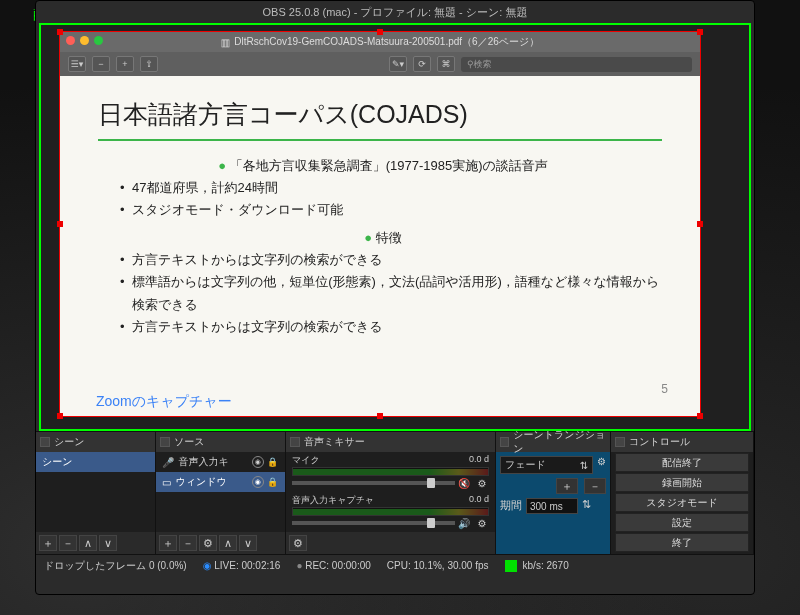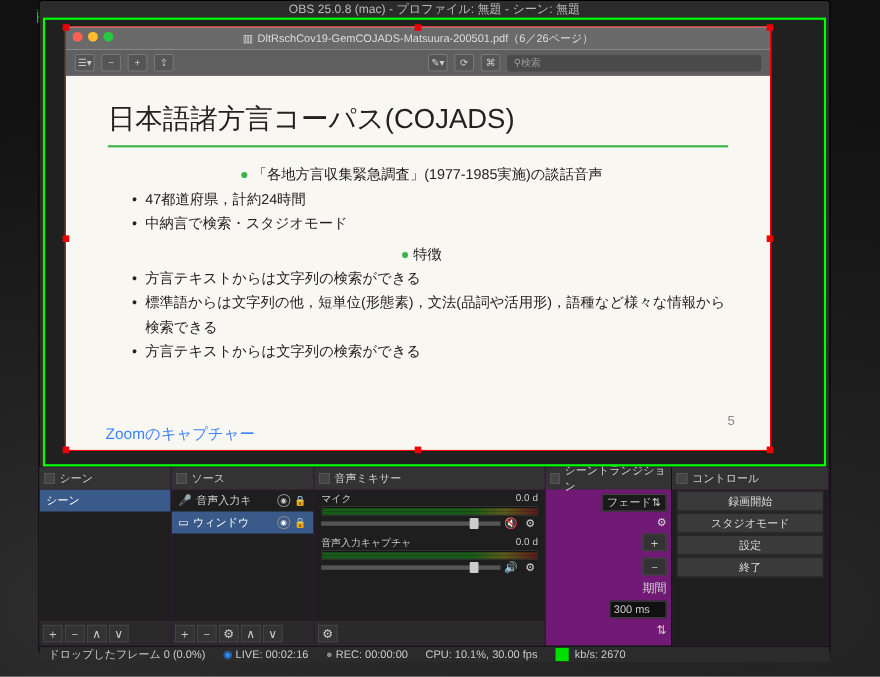--- a/index.html
+++ b/index.html
@@ -35,21 +35,21 @@
   .tb-search { flex:1; height:15px; background:#4a4a4a; border-radius:3px; padding:0 6px; color:#999; font-size:9px; display:flex; align-items:center;}
   .slide { padding:22px 38px; color:#222; }
   .slide h1 { font-size:25px; font-weight:500; border-bottom:2px solid #3cb54a; padding-bottom:8px; margin-bottom:14px;}
   .slide ul { list-style:none; padding-left:6px; font-size:13px; line-height:1.7;}
   .slide ul li.main::before { content:"● "; color:#3cb54a; }
   .slide ul li.main { font-weight:500; margin-top:6px;text-align:center;}
   .slide ul li.sub { padding-left:28px; position:relative;}
   .slide ul li.sub::before { content:"•"; position:absolute; left:16px;}
   .slide .pagenum { position:absolute; right:32px; bottom:20px; color:#888; font-size:12px;}
   .zoom-caption { position:absolute; left:55px; bottom:18px; color:#3b82f6; font-size:14px;}
-  .panels { flex:0 0 120px; display:flex; background:#701a75; border-top:1px solid #111; }
+  .panels { flex:0 0 120px; display:flex; background:#0c4a6e; border-top:1px solid #111; }
   .panel { display:flex; flex-direction:column; border-right:1px solid #111;}
   .panel-header { height:20px; background:#333; display:flex; align-items:center; padding:0 4px; font-size:10px; gap:4px;}
   .panel-header .grip { width:10px; height:10px; background:#444; border:1px solid #555;}
   .panel-body { flex:1; background:#1e1e1e; overflow:hidden;}
   .panel-footer { height:22px; background:#2a2a2a; display:flex; align-items:center; gap:2px; padding:0 3px;}
   .ftr-btn { width:18px;height:16px; background:#333; border:1px solid #444; display:flex;align-items:center;justify-content:center;font-size:11px;color:#ccc;}
   .scenes { width:120px;}
   .sources { width:130px;}
   .mixer { width:210px;}
   .transitions { width:115px;}
@@ -61,21 +61,21 @@
   .mixer-channel { padding:2px 6px; }
   .mixer-channel .row1 { display:flex; justify-content:space-between; font-size:9px; color:#ccc;}
   .meter-row { display:flex; align-items:center; gap:3px;}
   .meters { flex:1; height:9px;background:#111; position:relative; border:1px solid #333;}
   .meters .seg { height:3px; margin:0.5px 0; display:flex;}
   .meters .bar { height:100%; background:linear-gradient(to right,#1a5a1a 0%,#1a5a1a 70%,#5a5a1a 85%,#5a1a1a 100%);}
   .slider { flex:1; height:4px; background:#555; position:relative; margin:3px 0;}
   .slider .knob { position:absolute; right:12%; top:-3px; width:8px;height:10px;background:#ccc;border-radius:1px;}
   .mute-ico { width:14px;height:14px;display:flex;align-items:center;justify-content:center;font-size:10px;}
   .trans-body { padding:4px;}
-  .trans-row { display:flex; align-items:flex-end; gap:4px; margin-bottom:4px;flex-direction:column;}
+  .trans-row { display:flex; align-items:flex-start; gap:4px; margin-bottom:4px;}
   .select { flex:1; height:18px; background:#1a1a1a;border:1px solid #444;padding:0 4px;font-size:10px;color:#ccc;display:flex;align-items:center;justify-content:space-between;}
   .gear { font-size:10px;}
   .input-sm { width:52px;height:16px;background:#111;border:1px solid #444;color:#ccc;font-size:10px;padding:0 3px;}
   .ctrl-btn { height:19px; margin:1px 4px; background:#3a3a3a;border:1px solid #222;display:flex;align-items:center;justify-content:center;font-size:10px;color:#ddd;}
   .statusbar { height:22px; background:#2b2b2b; border-top:1px solid #111;display:flex;align-items:center;padding:0 8px;font-size:10px;gap:16px;color:#ccc;}
   .statusbar .square { width:12px;height:12px;background:#00e000;}
   .live-dot{color:#2a8cff;}
   .rec-dot{color:#888;}
 </style>
 </head>
@@ -118,21 +118,21 @@
         <div class="tb-btn">✎▾</div>
         <div class="tb-btn">⟳</div>
         <div class="tb-btn">⌘</div>
         <div class="tb-search">⚲ <span>検索</span></div>
       </div>
       <div class="slide">
         <h1>日本語諸方言コーパス(COJADS)</h1>
         <ul>
           <li class="main">「各地方言収集緊急調査」(1977-1985実施)の談話音声</li>
           <li class="sub">47都道府県，計約24時間</li>
-          <li class="sub">中納言で検索・スタジオモード</li>
+          <li class="sub">スタジオモード・ダウンロード可能</li>
           <li class="main">特徴</li>
           <li class="sub">方言テキストからは文字列の検索ができる</li>
           <li class="sub">標準語からは文字列の他，短単位(形態素)，文法(品詞や活用形)，語種など様々な情報から検索できる</li>
           <li class="sub">方言テキストからは文字列の検索ができる</li>
         </ul>
         <div class="pagenum">5</div>
       </div>
     </div>
     <div class="zoom-caption">Zoomのキャプチャー</div>
   </div>
@@ -264,20 +264,21 @@
         </div>
       </div>
     </div>
 
     <div class="panel controls">
       <div class="panel-header">
           <span class="grip"></span>
           <span>コントロール</span>
         </div>
       <div class="panel-body">
+        <div class="ctrl-btn">配信終了</div>
         <div class="ctrl-btn">録画開始</div>
         <div class="ctrl-btn">スタジオモード</div>
         <div class="ctrl-btn">設定</div>
         <div class="ctrl-btn">終了</div>
       </div>
     </div>
   </div>
 
   <div class="statusbar">
     <span>ドロップしたフレーム 0 (0.0%)</span>

